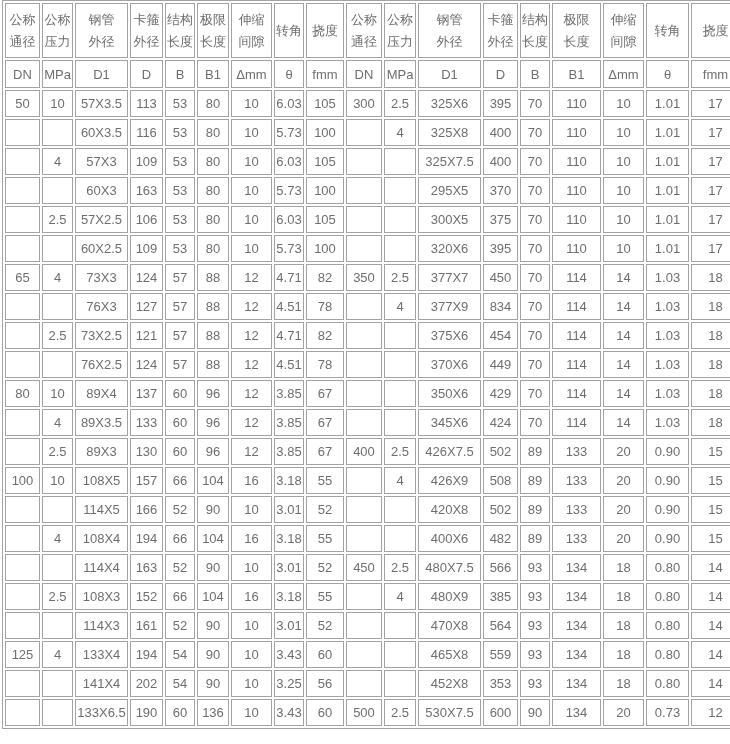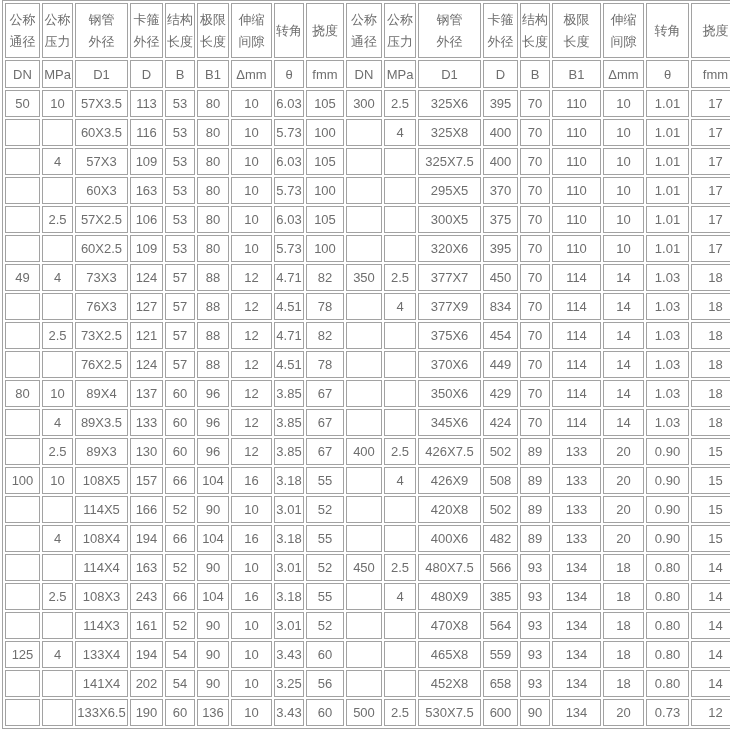--- a/index.html
+++ b/index.html
@@ -255,21 +255,21 @@
           <td></td>
           <td>320X6</td>
           <td>395</td>
           <td>70</td>
           <td>110</td>
           <td>10</td>
           <td>1.01</td>
           <td>17</td>
         </tr>
         <tr>
-          <td>49</td>
+          <td>65</td>
           <td>4</td>
           <td>73X3</td>
           <td>124</td>
           <td>57</td>
           <td>88</td>
           <td>12</td>
           <td>4.71</td>
           <td>82</td>
           <td>350</td>
           <td>2.5</td>
@@ -478,21 +478,21 @@
           <td>93</td>
           <td>134</td>
           <td>18</td>
           <td>0.80</td>
           <td>14</td>
         </tr>
         <tr>
           <td></td>
           <td>2.5</td>
           <td>108X3</td>
-          <td>243</td>
+          <td>152</td>
           <td>66</td>
           <td>104</td>
           <td>16</td>
           <td>3.18</td>
           <td>55</td>
           <td></td>
           <td>4</td>
           <td>480X9</td>
           <td>385</td>
           <td>93</td>
@@ -547,21 +547,21 @@
           <td>141X4</td>
           <td>202</td>
           <td>54</td>
           <td>90</td>
           <td>10</td>
           <td>3.25</td>
           <td>56</td>
           <td></td>
           <td></td>
           <td>452X8</td>
-          <td>658</td>
+          <td>353</td>
           <td>93</td>
           <td>134</td>
           <td>18</td>
           <td>0.80</td>
           <td>14</td>
         </tr>
         <tr>
           <td></td>
           <td></td>
           <td>133X6.5</td>

